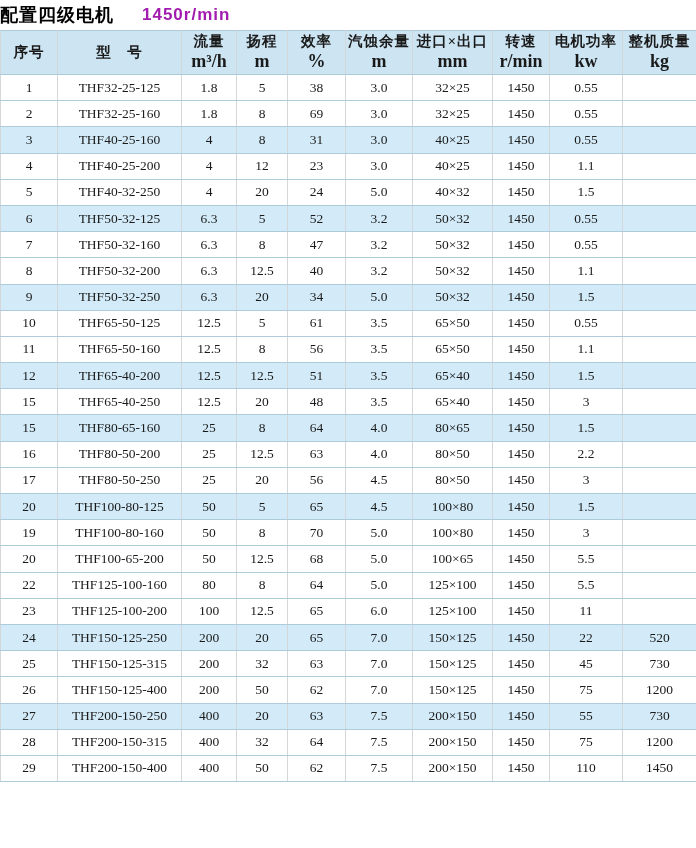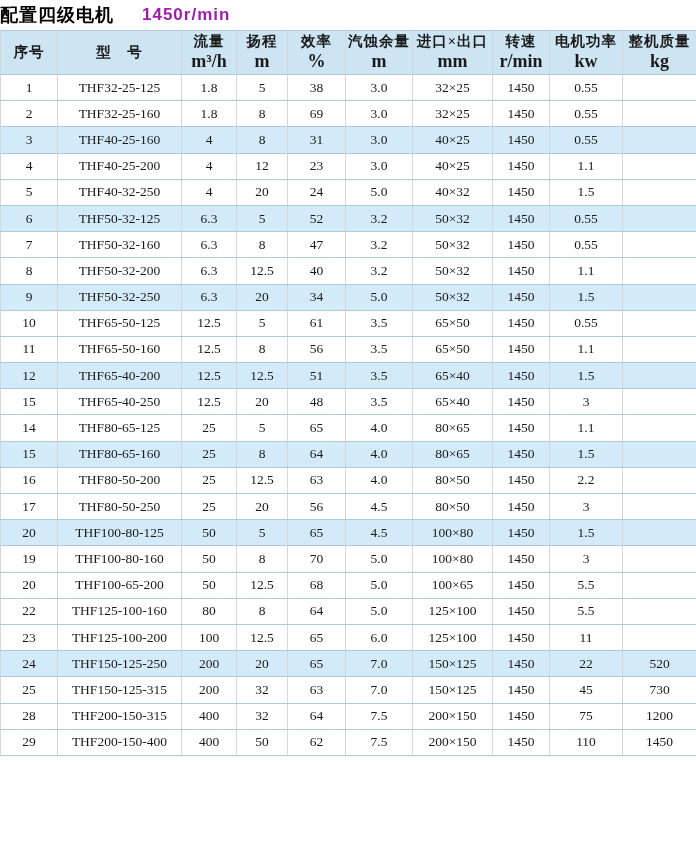--- a/index.html
+++ b/index.html
@@ -299,32 +299,20 @@
           <td>THF65-40-250</td>
           <td>12.5</td>
           <td>20</td>
           <td>48</td>
           <td>3.5</td>
           <td>65×40</td>
           <td>1450</td>
           <td>3</td>
           <td></td>
         </tr>
-        <tr>
-          <td>14</td>
-          <td>THF80-65-125</td>
-          <td>25</td>
-          <td>5</td>
-          <td>65</td>
-          <td>4.0</td>
-          <td>80×65</td>
-          <td>1450</td>
-          <td>1.1</td>
-          <td></td>
-        </tr>
         <tr class="hl">
           <td>15</td>
           <td>THF80-65-160</td>
           <td>25</td>
           <td>8</td>
           <td>64</td>
           <td>4.0</td>
           <td>80×65</td>
           <td>1450</td>
           <td>1.5</td>
@@ -432,20 +420,44 @@
           <td>200</td>
           <td>32</td>
           <td>63</td>
           <td>7.0</td>
           <td>150×125</td>
           <td>1450</td>
           <td>45</td>
           <td>730</td>
         </tr>
         <tr>
+          <td>26</td>
+          <td>THF150-125-400</td>
+          <td>200</td>
+          <td>50</td>
+          <td>62</td>
+          <td>7.0</td>
+          <td>150×125</td>
+          <td>1450</td>
+          <td>75</td>
+          <td>1200</td>
+        </tr>
+        <tr class="hl">
+          <td>27</td>
+          <td>THF200-150-250</td>
+          <td>400</td>
+          <td>20</td>
+          <td>63</td>
+          <td>7.5</td>
+          <td>200×150</td>
+          <td>1450</td>
+          <td>55</td>
+          <td>730</td>
+        </tr>
+        <tr>
           <td>28</td>
           <td>THF200-150-315</td>
           <td>400</td>
           <td>32</td>
           <td>64</td>
           <td>7.5</td>
           <td>200×150</td>
           <td>1450</td>
           <td>75</td>
           <td>1200</td>

